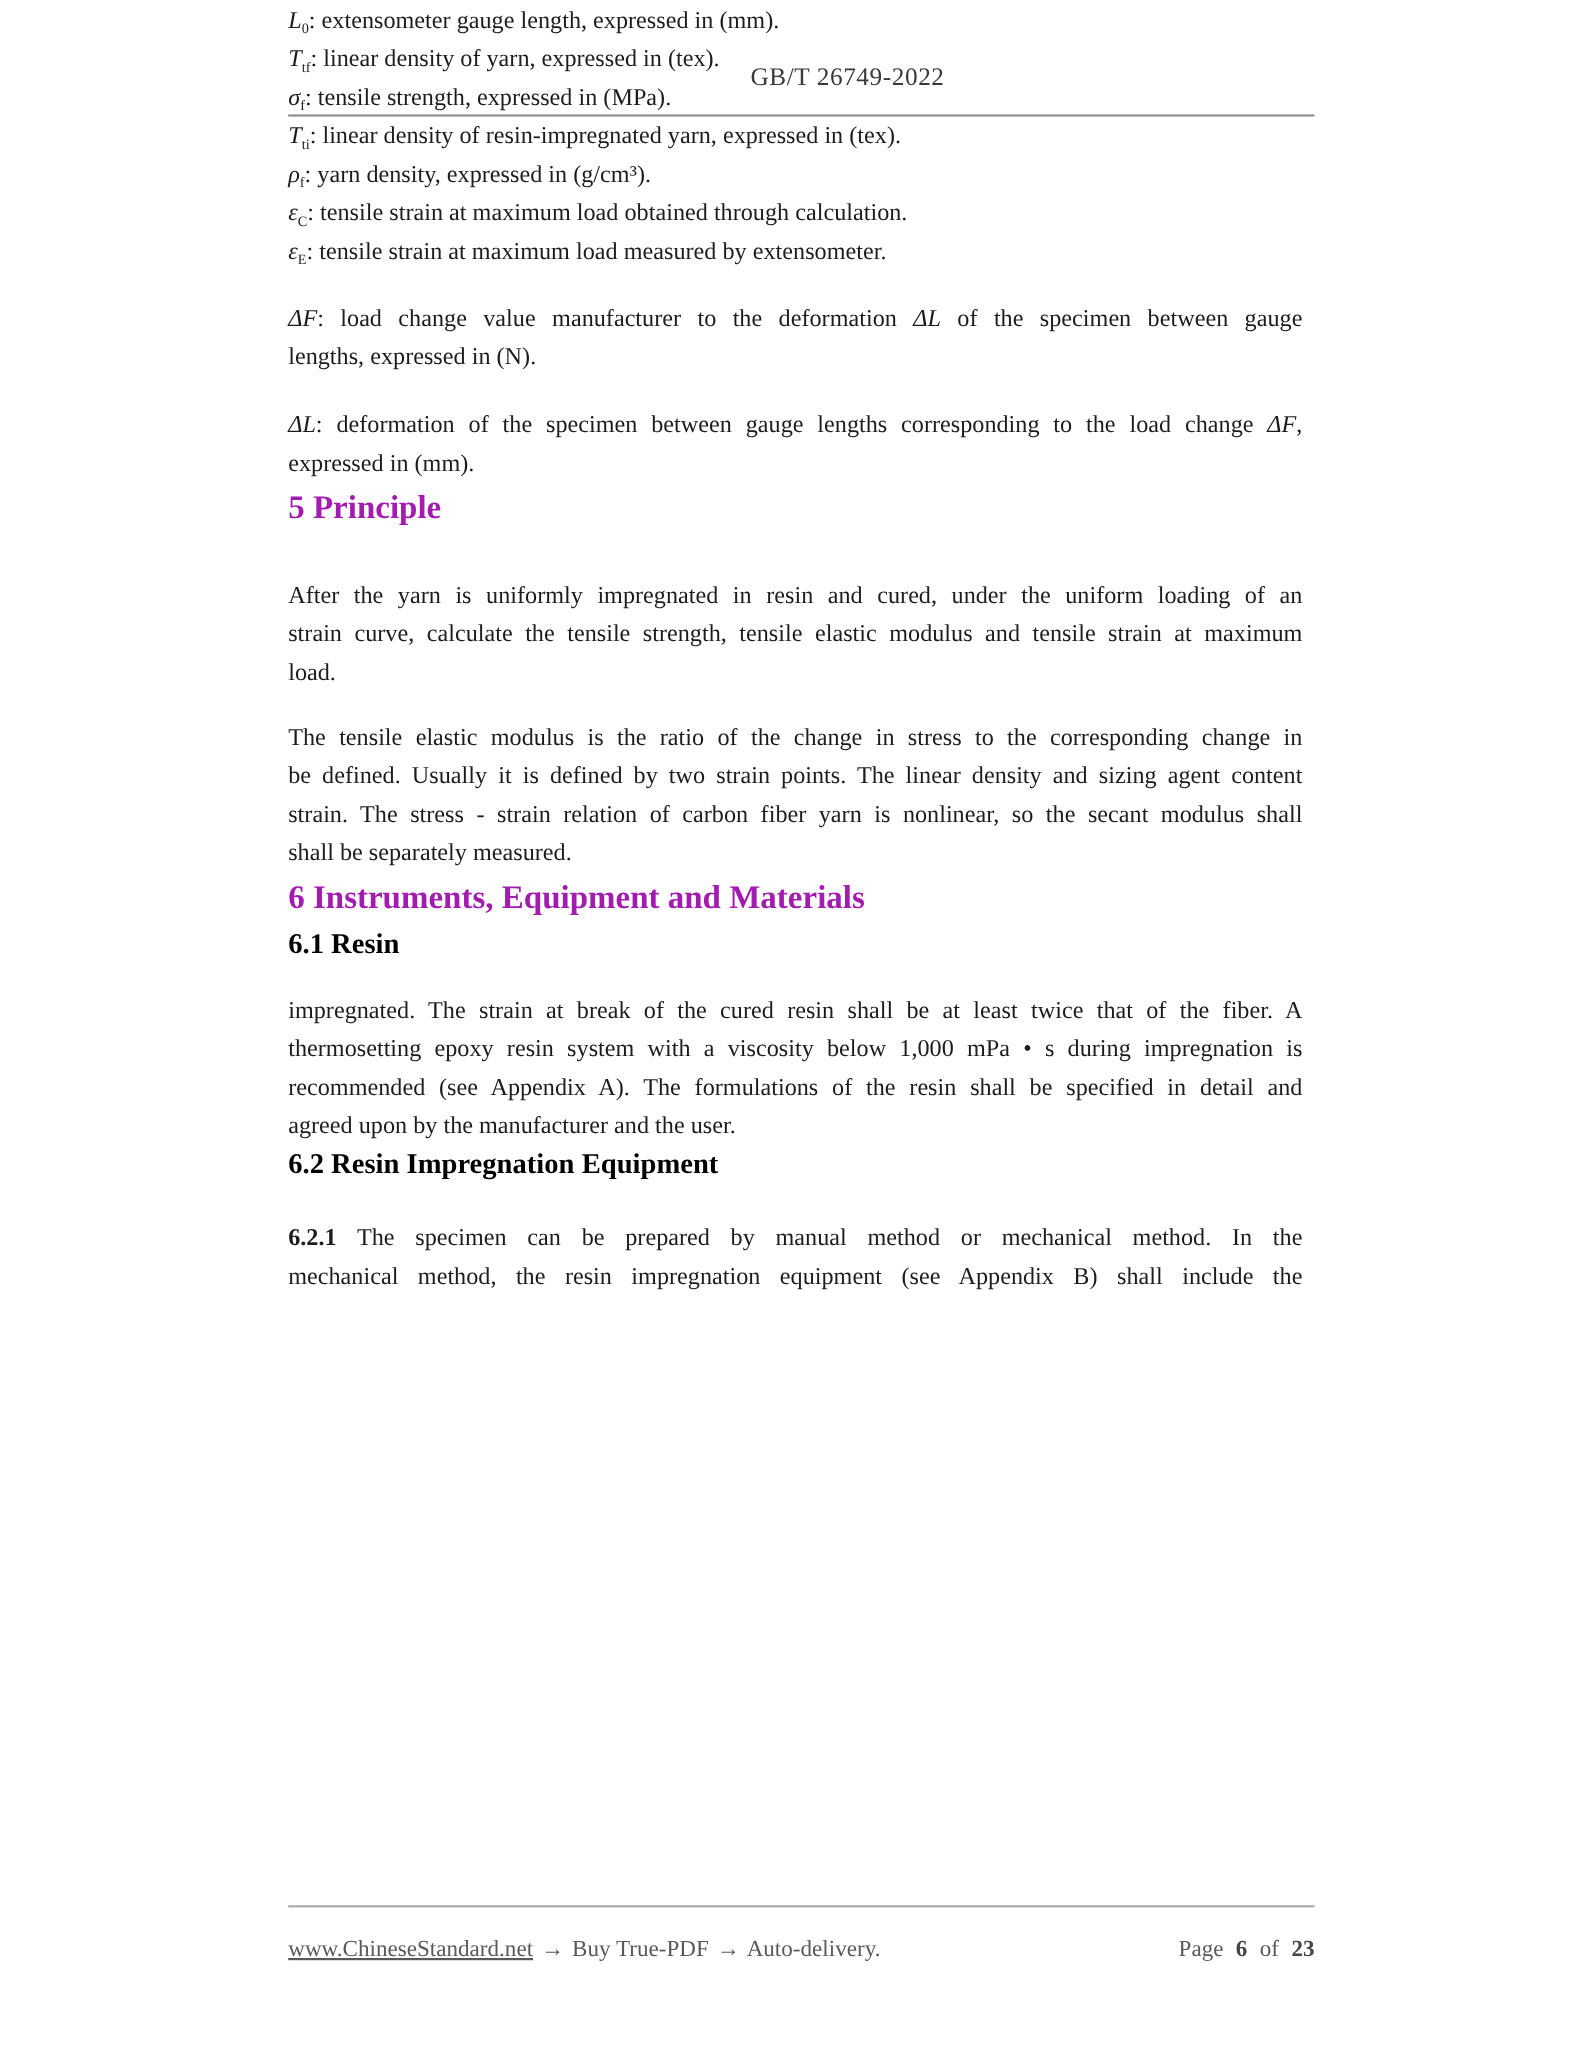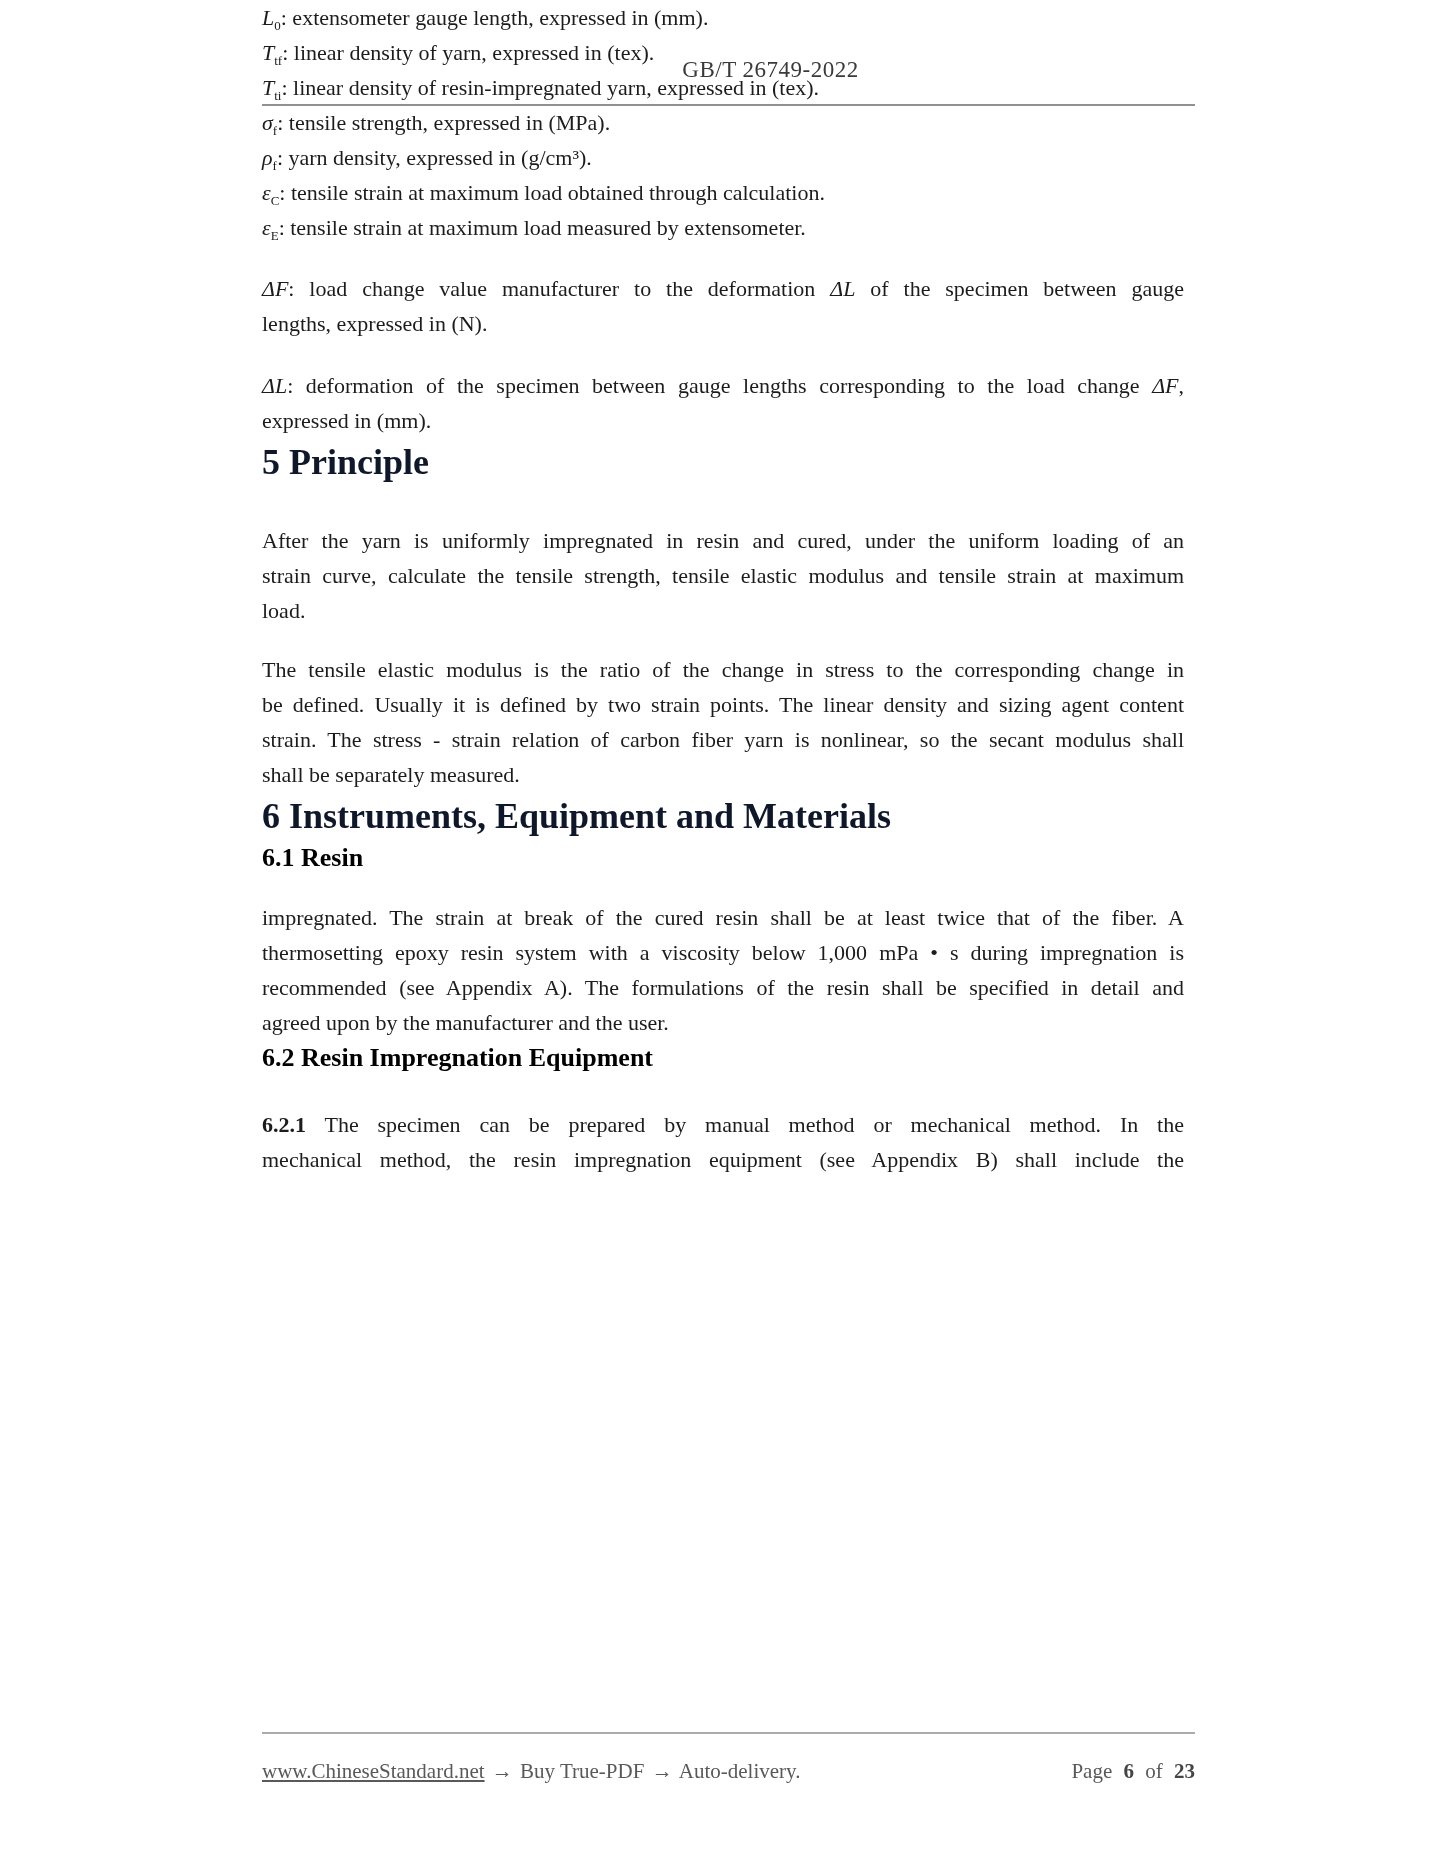--- a/index.html
+++ b/index.html
@@ -18,21 +18,21 @@
   .content { position:absolute; left:262px; top:0; width:922px; }
   .content p { margin:0; }
 
   .def, .para { font-size:22px; line-height:35px; }
   .jline { text-align:justify; text-align-last:justify; }
   .lline { text-align:right; text-align-last:left; }
 
   .sym { font-style:italic; }
   .sb  { font-size:13px; line-height:0; vertical-align:-5px; letter-spacing:0; }
 
-  .h-major { font-size:36px; line-height:48px; font-weight:bold; color:#0f172a; }
+  .h-major { font-size:30px; line-height:48px; font-weight:bold; color:#a21caf; }
   .h-sub   { font-size:26px; line-height:36px; font-weight:bold; color:#000; }
 
   .mt148{margin-top:148px}.mt26{margin-top:26px}.mt27{margin-top:27px}
   .mt40{margin-top:40px}.mt37{margin-top:37px}.mt24{margin-top:24px}
   .mt34{margin-top:34px}.mt42{margin-top:42px}.mt25{margin-top:25px}
   .mt31{margin-top:31px}
 
   .footer-row {
     position:absolute; top:1756px; left:262px; width:933px;
     display:flex; justify-content:space-between; align-items:baseline;
@@ -51,23 +51,23 @@
 
   <div class="doc-code">GB/T 26749-2022</div>
   <div class="header-rule"></div>
 
   <main class="content">
 
     <p class="def mt148"><em class="sym">L</em><sub class="sb">0</sub><span>: extensometer gauge length, expressed in (mm).</span></p>
 
     <p class="def mt26"><em class="sym">T</em><sub class="sb">tf</sub><span>: linear density of yarn, expressed in (tex).</span></p>
 
+    <p class="def mt26"><em class="sym">σ</em><sub class="sb">f</sub><span>: tensile strength, expressed in (MPa).</span></p>
+
     <p class="def mt26"><em class="sym">T</em><sub class="sb">ti</sub><span>: linear density of resin-impregnated yarn, expressed in (tex).</span></p>
-
-    <p class="def mt26"><em class="sym">σ</em><sub class="sb">f</sub><span>: tensile strength, expressed in (MPa).</span></p>
 
     <p class="def mt26"><em class="sym">ρ</em><sub class="sb">f</sub><span>: yarn density, expressed in (g/cm³).</span></p>
 
     <p class="def mt26"><em class="sym">ε</em><sub class="sb">C</sub><span>: tensile strain at maximum load obtained through calculation.</span></p>
 
     <p class="def mt26"><em class="sym">ε</em><sub class="sb">E</sub><span>: tensile strain at maximum load measured by extensometer.</span></p>
 
     <div class="def mt26">
       <div class="jline"><em class="sym">ΔF</em><span>: load change value manufacturer to the deformation </span><em class="sym">ΔL</em><span> of the specimen between gauge</span></div>
       <div class="lline">lengths, expressed in (N).</div>

